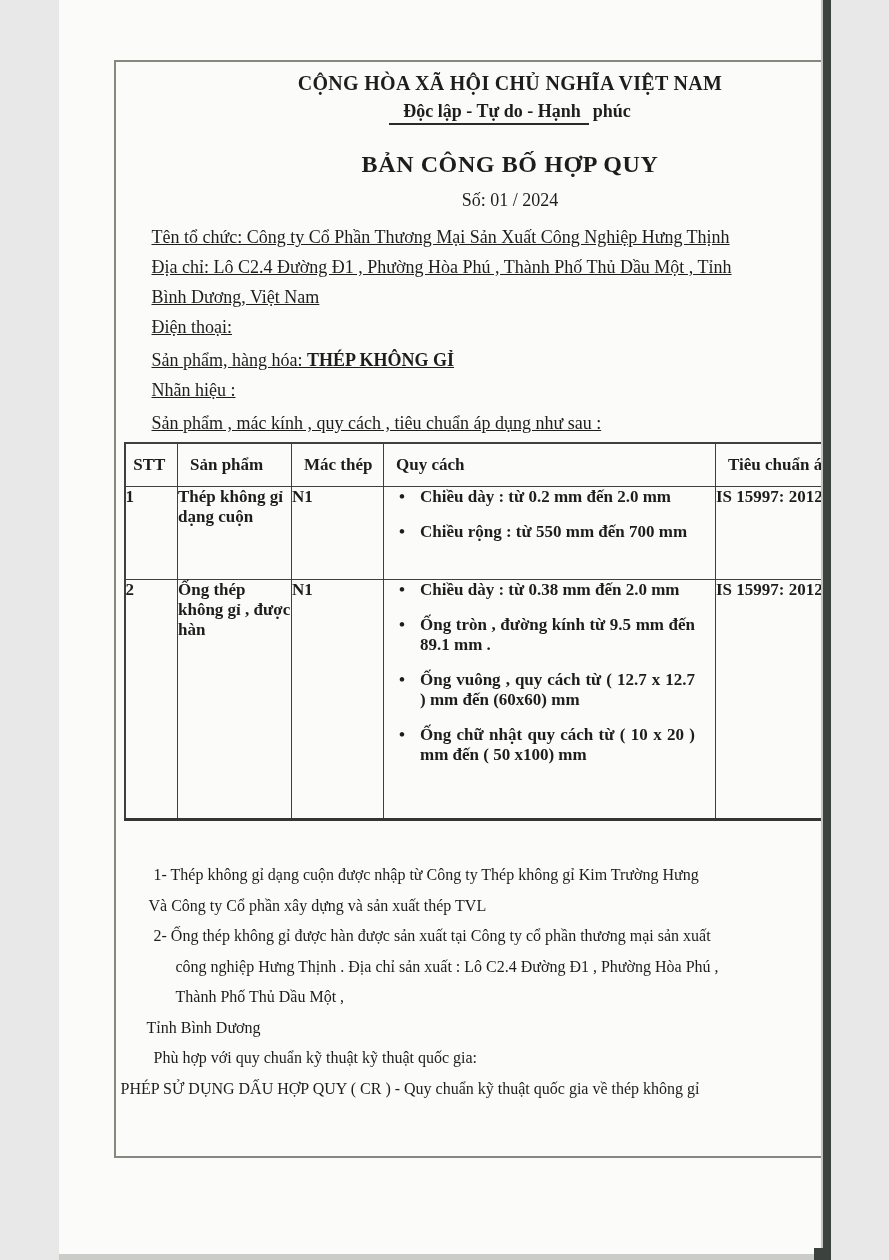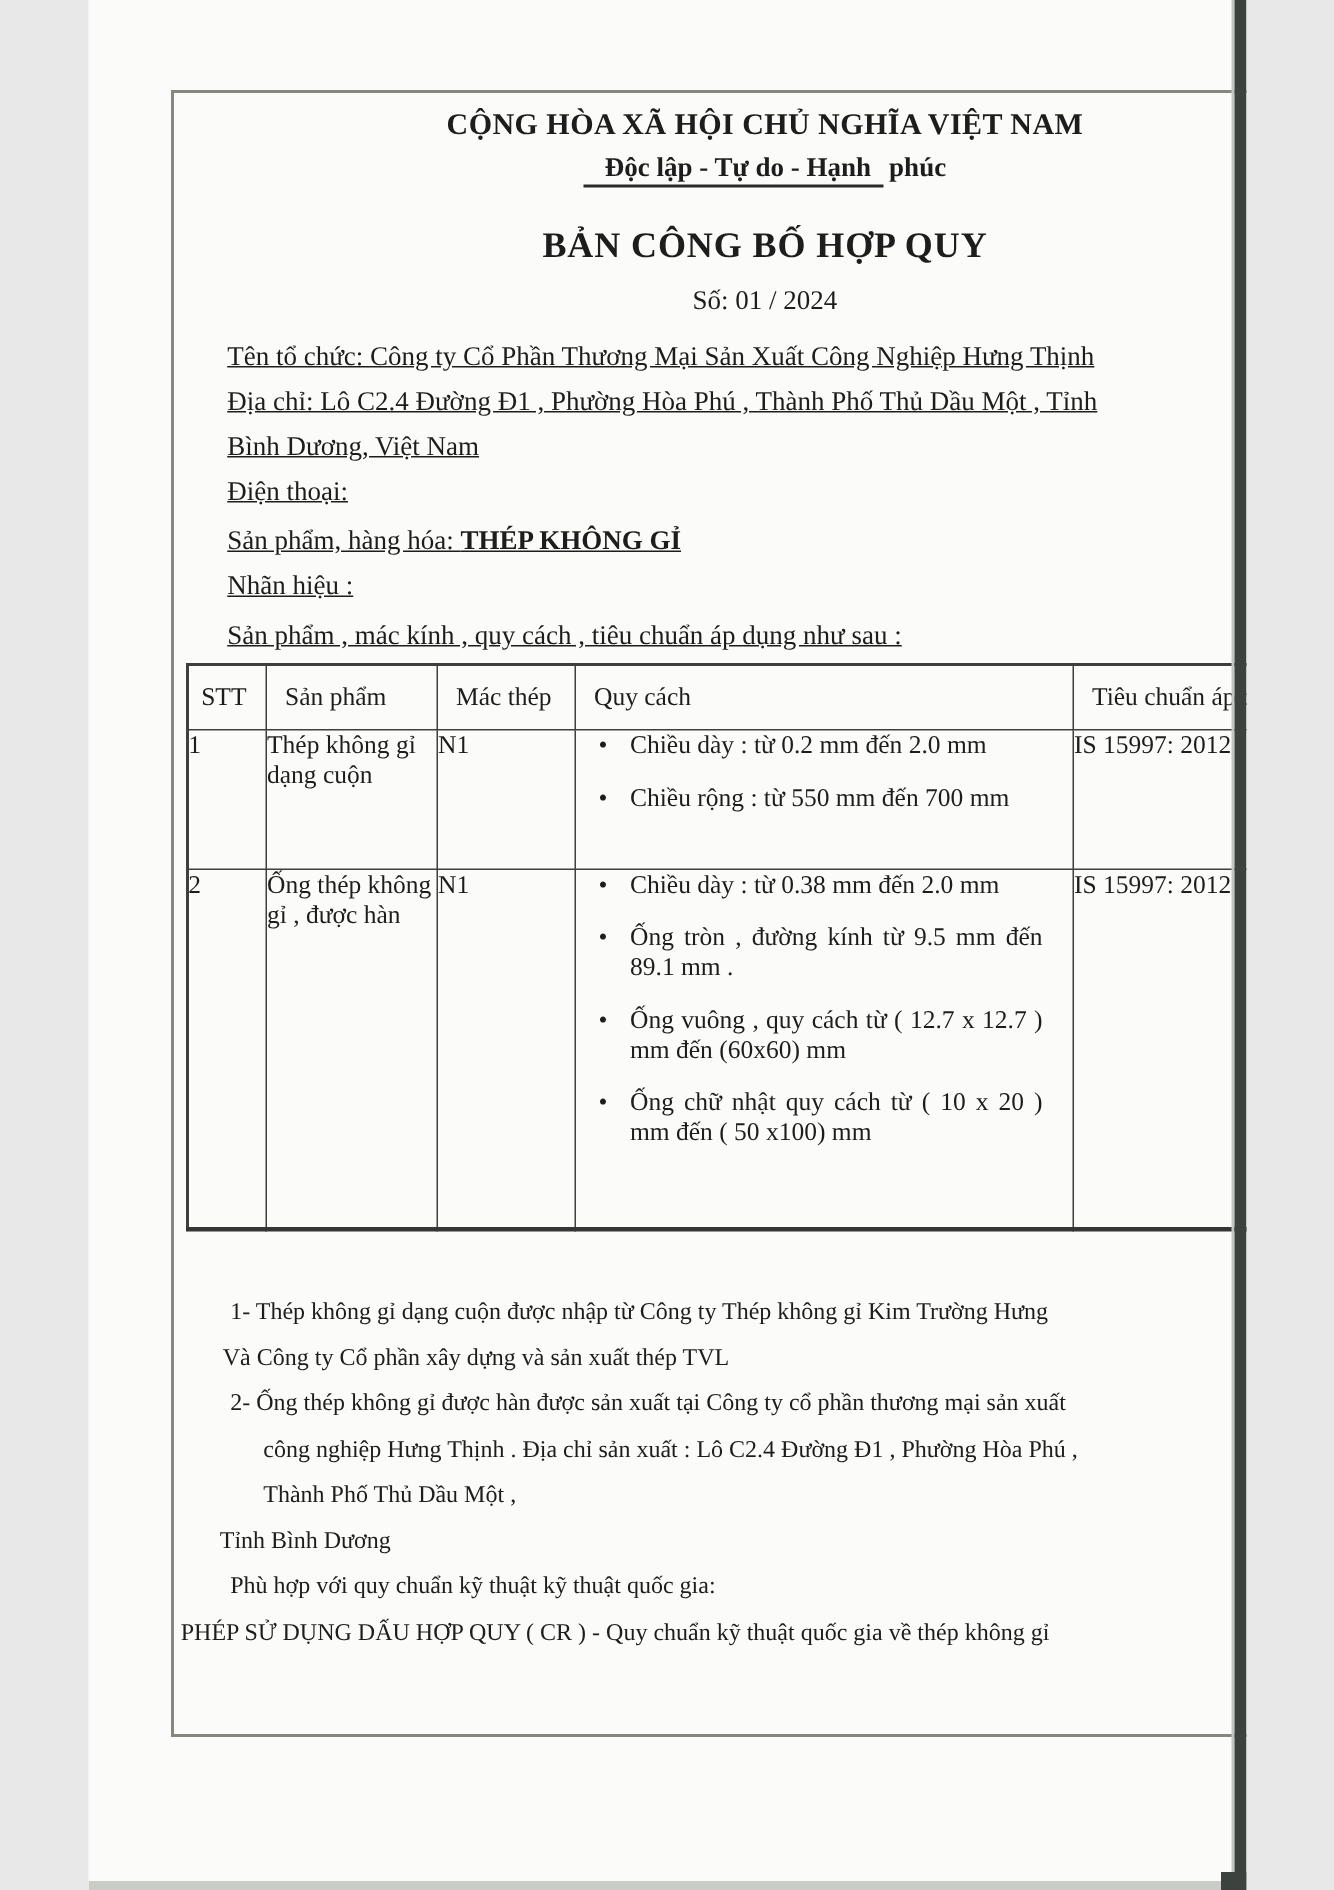--- a/index.html
+++ b/index.html
@@ -32,21 +32,21 @@
   .intro-line { margin-top:3px; }
 
   table.spec {
     position:absolute; left:65px; top:442px; width:773px;
     border-collapse:collapse; table-layout:fixed; font-size:17px;
   }
   table.spec col.c-stt { width:53px; }  table.spec col.c-sp { width:114px; }
   table.spec col.c-mt  { width:92px; }  table.spec col.c-qc { width:332px; }
   table.spec col.c-tc  { width:182px; }
   table.spec td, table.spec th {
-    border:1.6px solid #3f3f3f; vertical-align:top; padding:0; font-weight:normal;
+    border:1.6px solid #3f3f3f; vertical-align:top; padding:0; font-weight:bold;
     text-align:left; box-sizing:border-box;margin-top:17px;
   }
   table.spec { border:2px solid #3f3f3f; }
   tr.hdr      { height:43px; }
   tr.hdr th   { vertical-align:middle; padding:6px 6px 6px 12px; }
   tr.hdr th.th-stt { text-align:center; padding-left:2px; }
   tr.r1 { height:93px; }
   tr.r2 { height:240px; border-bottom:3px solid #353535; }
   td.cell-stt { text-align:center; padding-top:14px; }
   td.cell-sp  { padding:14px 9px 0 12px; text-align:justify; }

